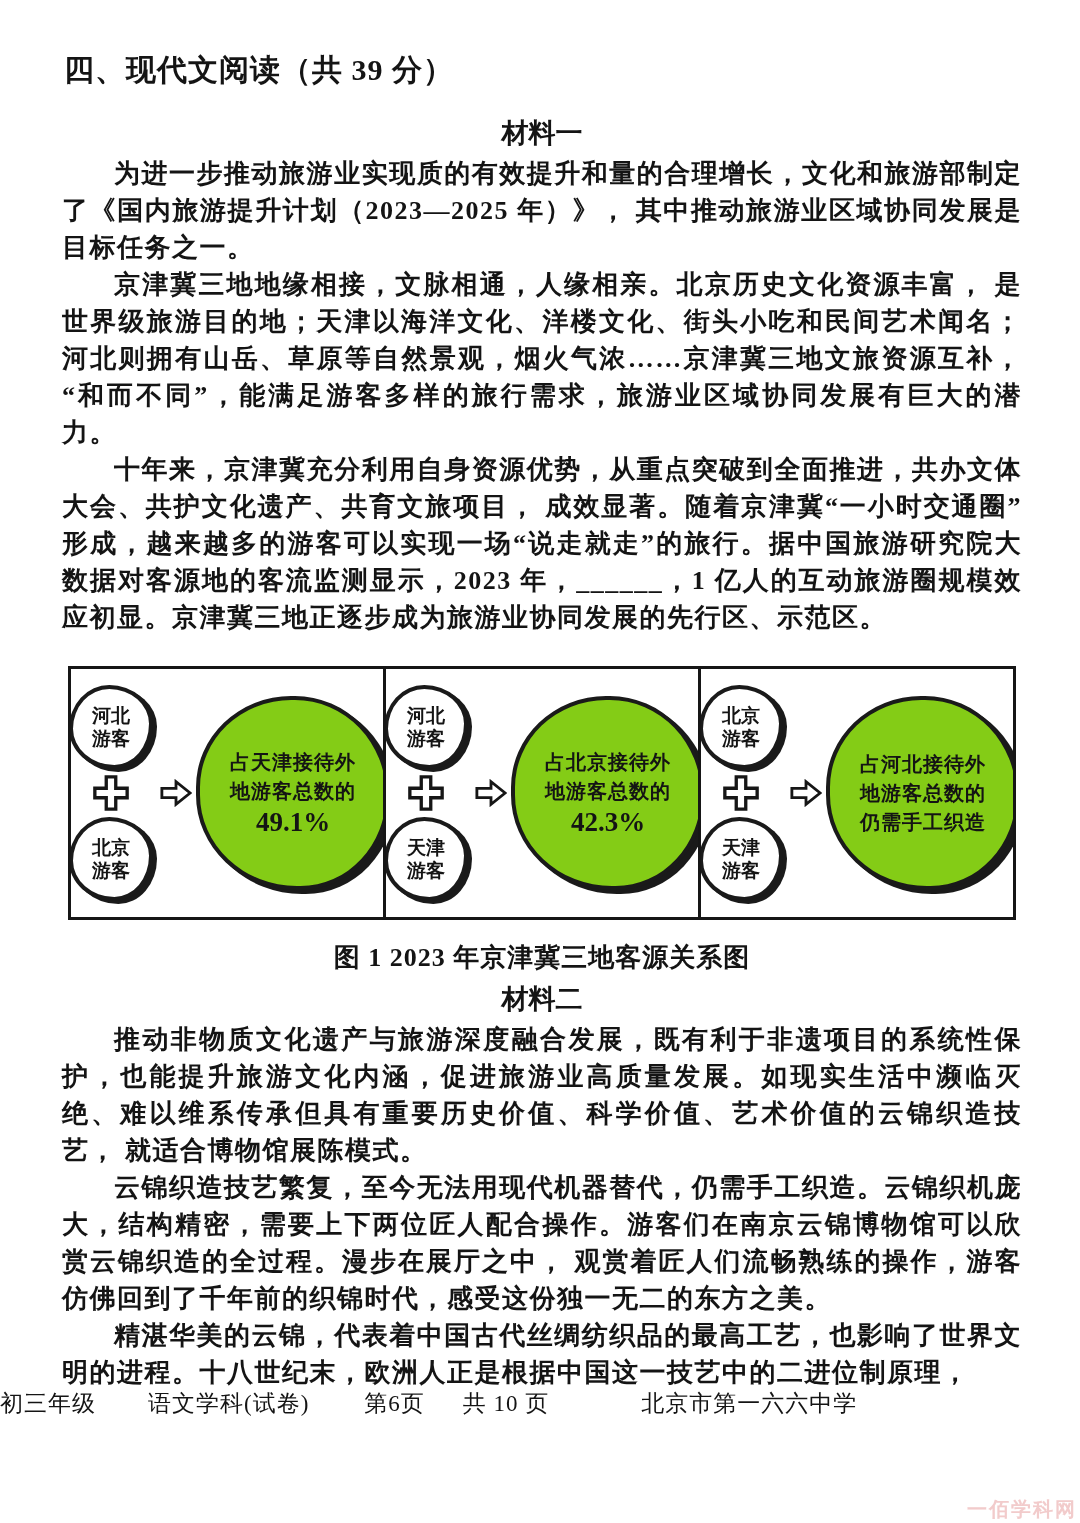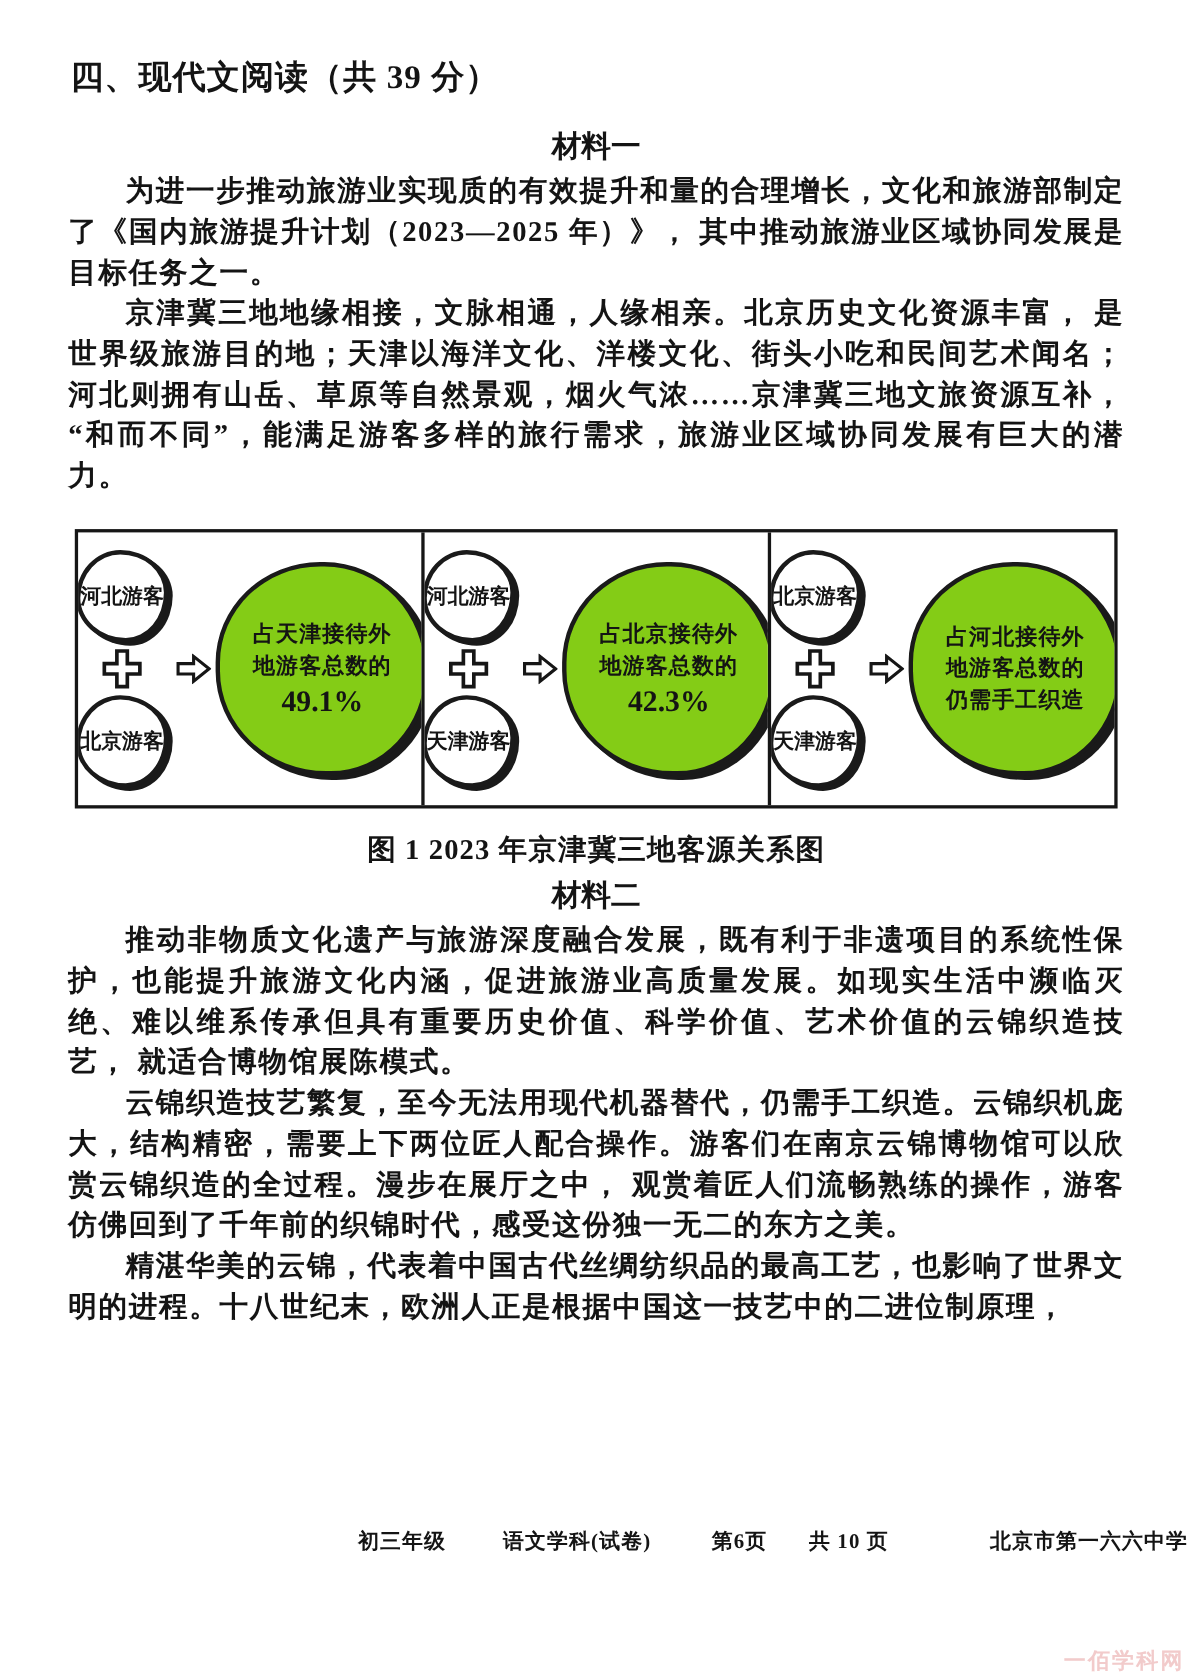--- a/index.html
+++ b/index.html
@@ -66,21 +66,21 @@
     align-items:center;
     width:94px;
     flex:none;
   }
   .small-circle{
     width:76px;height:76px;
     border:4px solid #1a1a1a;
     border-radius:48% 52% 46% 54% / 52% 46% 54% 48%;
     box-shadow:4px 3px 0 0 #1a1a1a;
     background:#fff;
-    display:flex;flex-direction:row;align-items:center;justify-content:center;
+    display:flex;flex-direction:column;align-items:center;justify-content:center;
     font-size:19px;font-weight:bold;line-height:23px;
     flex:none;
   }
   .icon{flex:none;display:block;}
   .plus-icon{margin:5px 0;}
   .arrow-icon{margin:0 4px 0 2px;flex:none;}
   .big-circle{
     width:186px;height:186px;
     border:4px solid #1a1a1a;
     border-radius:50% 50% 47% 53% / 48% 52% 50% 50%;
@@ -102,23 +102,23 @@
     font-weight:bold;
     margin:20px 0 6px 0;
     letter-spacing:1px;
   }
   
   .footer{
     position:absolute;
     top:1388px;
     left:0;right:0;
     display:flex;
-    justify-content:flex-end;
-    font-size:19px;
-    font-weight:bold;
+    justify-content:flex-start;
+    font-size:23px;
+    font-weight:normal;
     letter-spacing:1px;
   }
   .footer span{white-space:nowrap;}
   .footer .f2{margin-left:52px;}
   .footer .f3{margin-left:55px;}
   .footer .f4{margin-left:38px;}
   .footer .f5{margin-left:92px;}
   .watermark{
     position:absolute;
     right:3px;
@@ -133,20 +133,21 @@
 </head>
 <body>
 
 <div class="page">
 
   <div class="section-heading">四、现代文阅读（共 39 分）</div>
 
   <div class="material-title">材料一</div>
   <p class="body-para">为进一步推动旅游业实现质的有效提升和量的合理增长，文化和旅游部制定了《国内旅游提升计划（2023—2025 年）》， 其中推动旅游业区域协同发展是目标任务之一。</p>
   <p class="body-para">京津冀三地地缘相接，文脉相通，人缘相亲。北京历史文化资源丰富， 是世界级旅游目的地；天津以海洋文化、洋楼文化、街头小吃和民间艺术闻名；河北则拥有山岳、草原等自然景观，烟火气浓……京津冀三地文旅资源互补，“和而不同”，能满足游客多样的旅行需求，旅游业区域协同发展有巨大的潜力。</p>
+  <p class="body-para">十年来，京津冀充分利用自身资源优势，从重点突破到全面推进，共办文体大会、共护文化遗产、共育文旅项目， 成效显著。随着京津冀“一小时交通圈”形成，越来越多的游客可以实现一场“说走就走”的旅行。据中国旅游研究院大数据对客源地的客流监测显示，2023 年，______，1 亿人的互动旅游圈规模效应初显。京津冀三地正逐步成为旅游业协同发展的先行区、示范区。</p>
 
   <div class="figure-box">
 
     <div class="panel">
       <div class="left-col">
         <div class="small-circle">
           <span>河北</span>
           <span>游客</span>
         </div>
         <svg class="icon plus-icon" width="38" height="38" viewBox="0 0 40 40">

